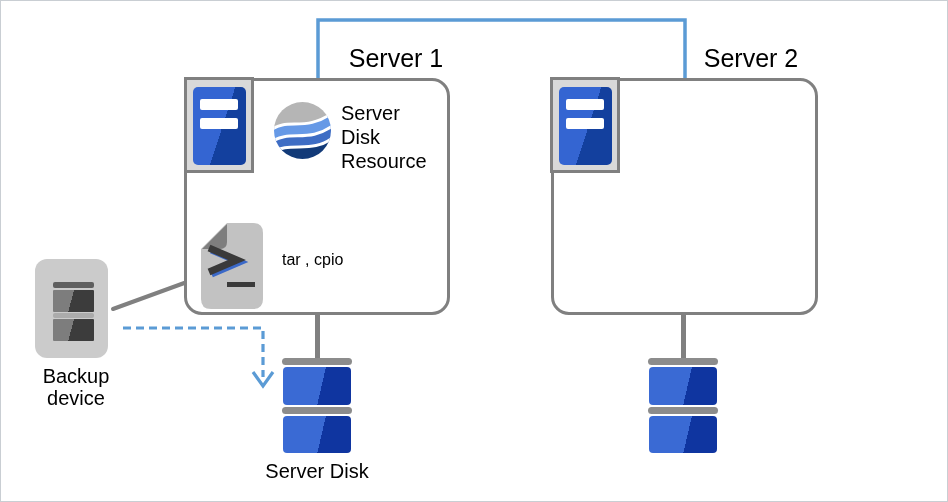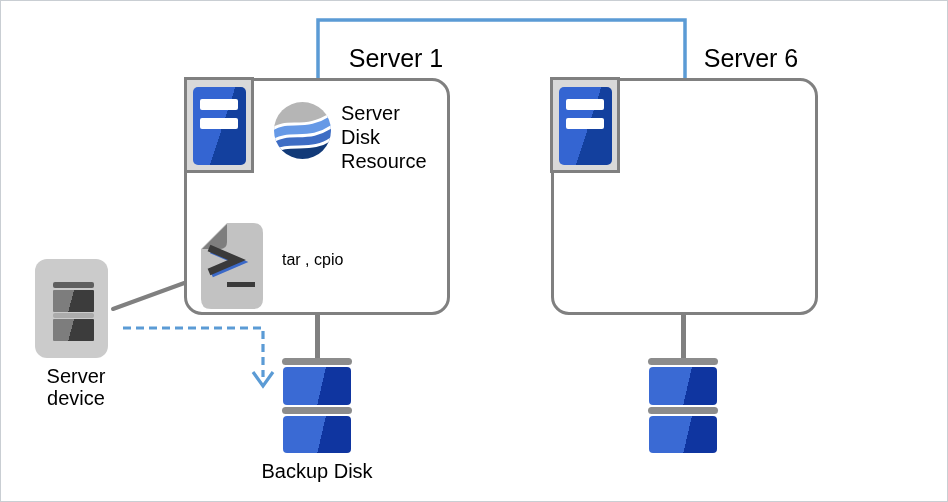--- a/index.html
+++ b/index.html
@@ -97,21 +97,21 @@
     <path class="stem" d="M316.5,312 L316.5,360"></path>
     <path class="stem" d="M682.5,312 L682.5,360"></path>
     <path class="dashed" d="M122,327 L262,327 L262,376"></path>
     <path class="arrowhead" d="M252,371 L262,385 L272,371"></path>
   </svg>
 
   <div class="server-box" style="left:183px;top:77px;width:266px;height:237px"></div>
   <div class="server-box" style="left:550px;top:77px;width:267px;height:237px"></div>
 
   <div class="label server-label" style="left:325px;top:43px;width:140px">Server 1</div>
-  <div class="label server-label" style="left:680px;top:43px;width:140px">Server 6</div>
+  <div class="label server-label" style="left:680px;top:43px;width:140px">Server 2</div>
 
   <div class="server-icon" style="left:183px;top:76px">
     <div class="tower">
       <div class="slot slot1"></div>
       <div class="slot slot2"></div>
     </div>
   </div>
   <div class="server-icon" style="left:549px;top:76px">
     <div class="tower">
       <div class="slot slot1"></div>
@@ -147,30 +147,30 @@
   </svg>
 
   <div class="label tar-label" style="left:281px;top:247px">tar , cpio</div>
 
   <div class="backup-device">
     <div class="bd-bar"></div>
     <div class="bd-block bd-block1"></div>
     <div class="bd-divider"></div>
     <div class="bd-block bd-block2"></div>
   </div>
-  <div class="label backup-label" style="left:25px;top:364px;width:100px">Server device</div>
+  <div class="label backup-label" style="left:25px;top:364px;width:100px">Backup device</div>
 
   <div class="disk" style="left:281px;top:357px">
     <div class="disk-cap disk-cap1"></div>
     <div class="disk-block disk-block1"></div>
     <div class="disk-cap disk-cap2"></div>
     <div class="disk-block disk-block2"></div>
   </div>
   <div class="disk" style="left:647px;top:357px">
     <div class="disk-cap disk-cap1"></div>
     <div class="disk-block disk-block1"></div>
     <div class="disk-cap disk-cap2"></div>
     <div class="disk-block disk-block2"></div>
   </div>
 
-  <div class="label mirror-disk-label" style="left:246px;top:458px;width:140px">Backup Disk</div>
+  <div class="label mirror-disk-label" style="left:246px;top:458px;width:140px">Server Disk</div>
 
 </div>
 
 </body></html>

